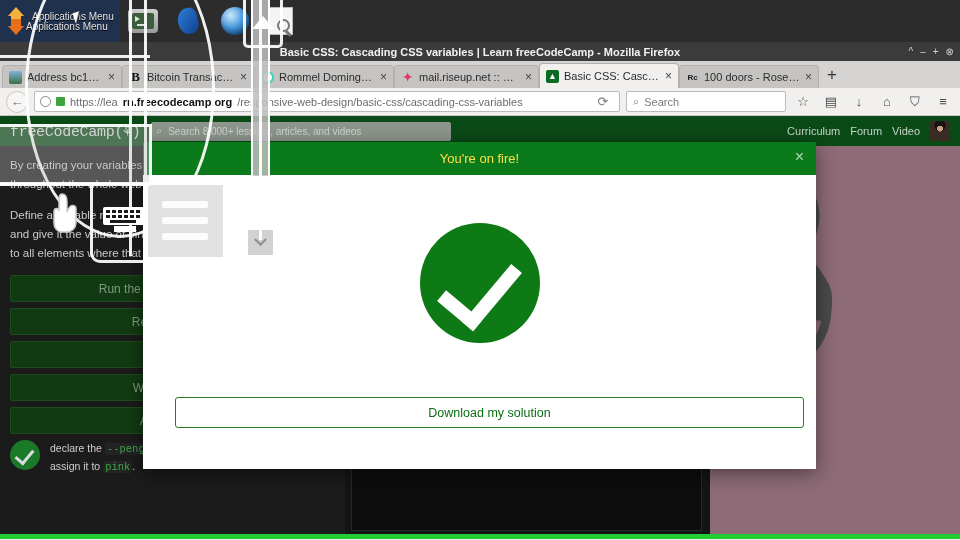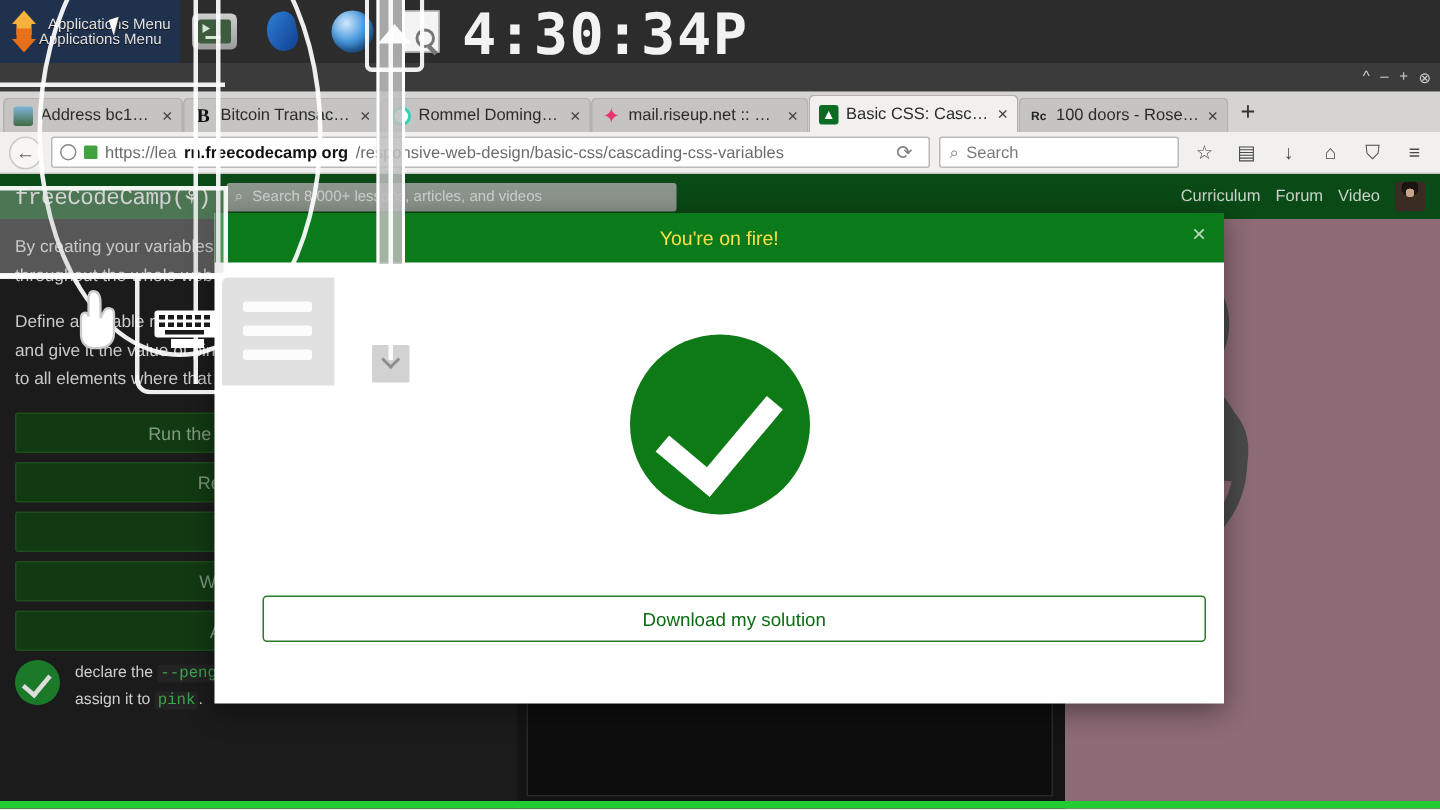--- a/index.html
+++ b/index.html
@@ -222,26 +222,26 @@
   </div>
   <div class="launcher">
     <span class="ic-globe"></span>
   </div>
   <div class="launcher">
     <span class="ic-doc">
         <s></s>
       </span>
   </div>
 
-  <div id="clock">4:30:34P</div>
 </div>
 
 <div id="ff">
 
   <div id="titlebar">
+    <span>Basic CSS: Cascading CSS variables | Learn freeCodeCamp - Mozilla Firefox</span>
     <span class="wbtns">
       <span>^</span>
       <span>–</span>
       <span>+</span>
       <span>⊗</span>
     </span>
   </div>
 
   <div id="tabstrip">
     <div class="tab" style="width:120px;">

